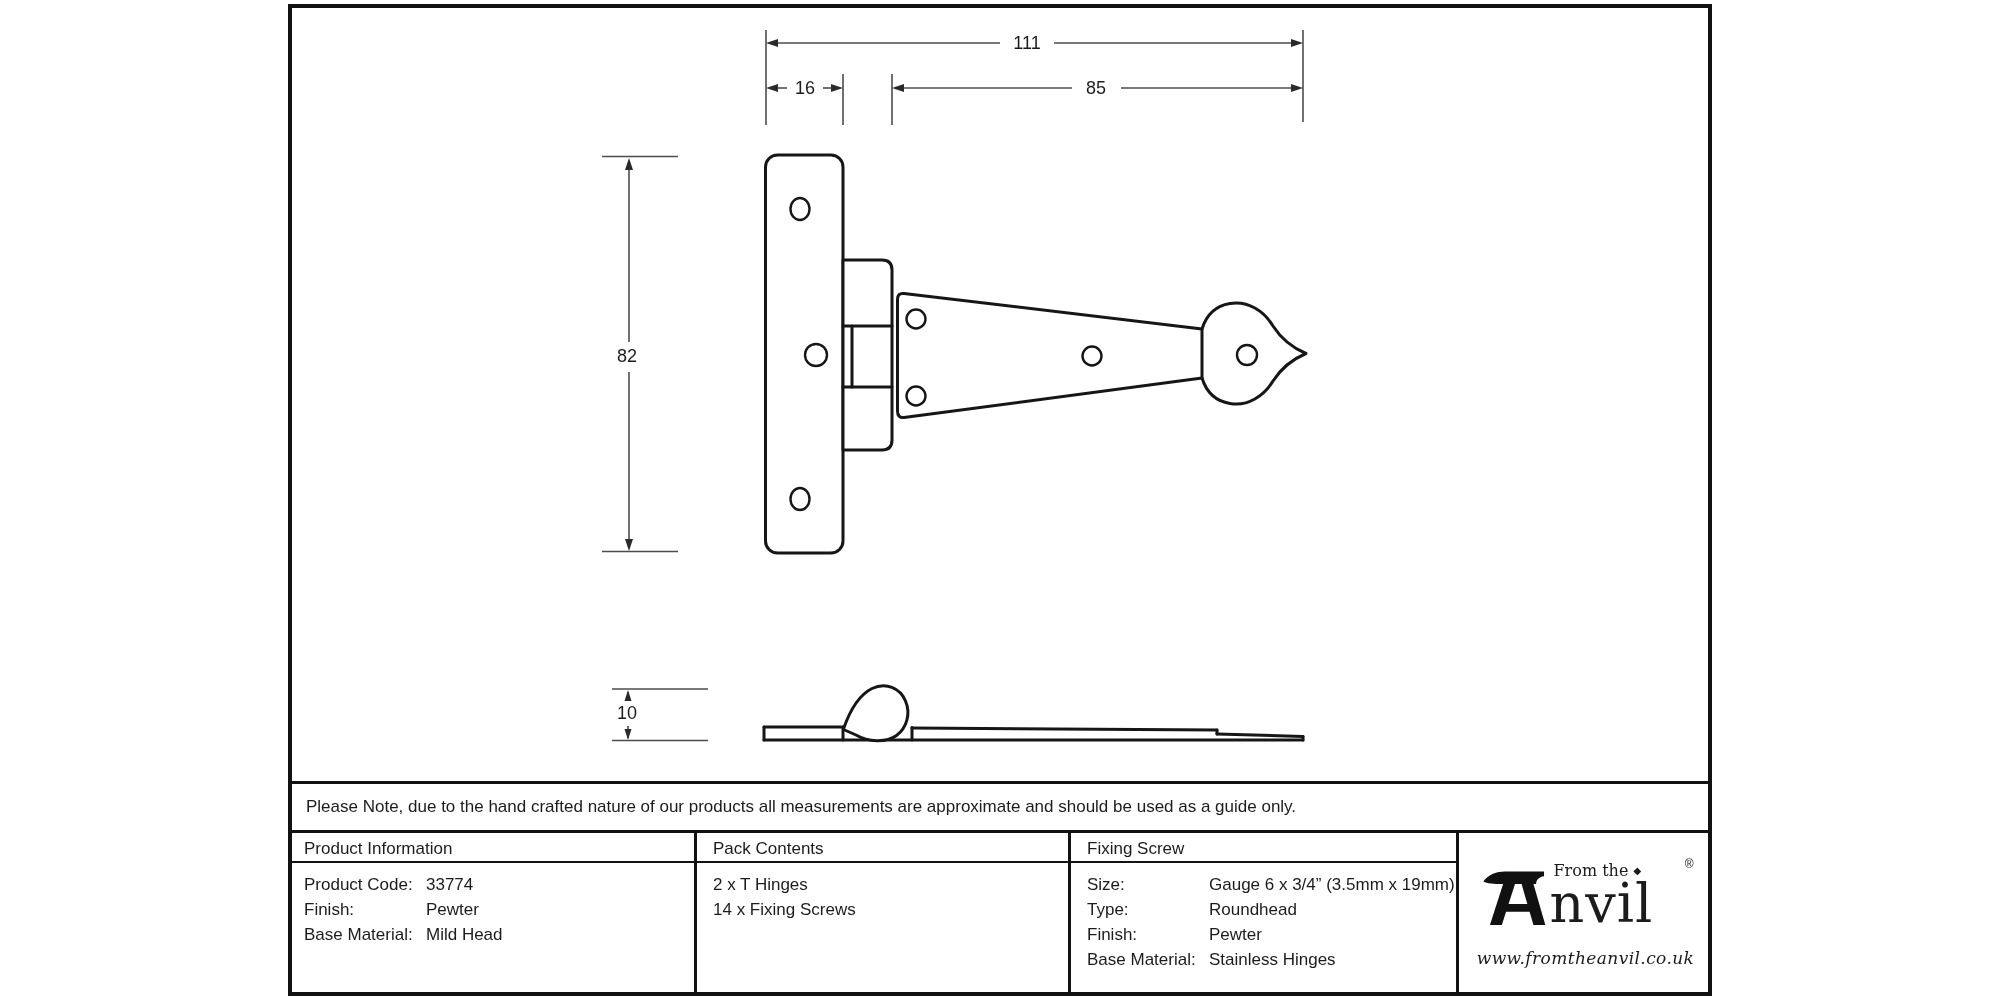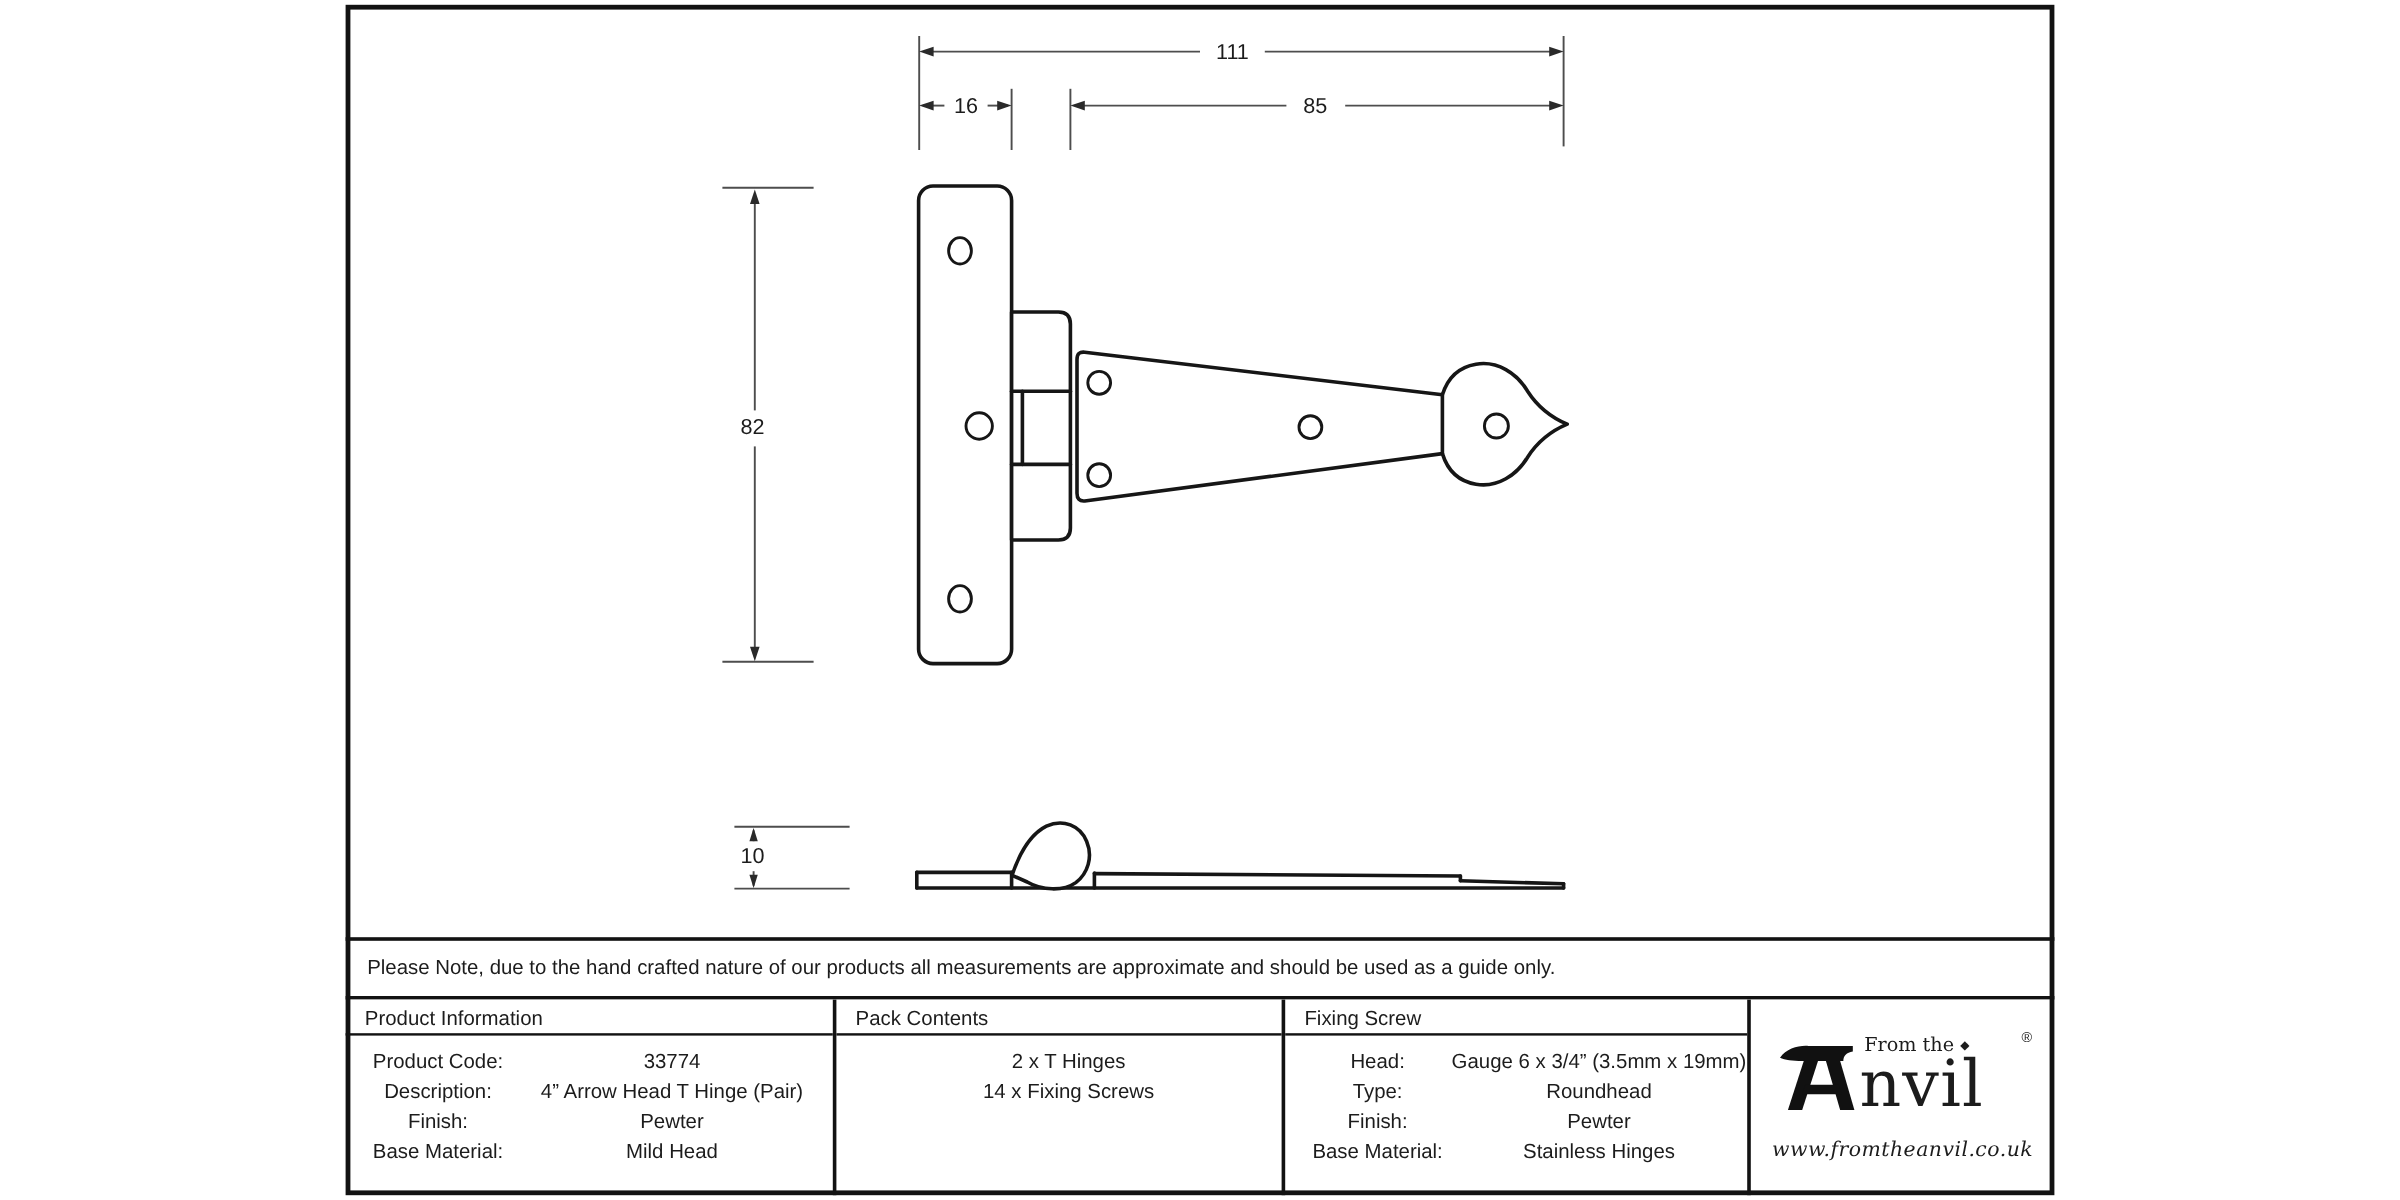--- a/index.html
+++ b/index.html
@@ -27,21 +27,21 @@
     box-sizing:border-box; display:flex; align-items:center;
     padding-left:18px; font-size:17px; background:#ffffff; z-index:2;text-align:center;
   }
   
   .info-table {
     position:absolute; left:288px; top:833px; width:1424px; height:163px;
     display:grid; grid-template-columns:409px 374px 388px 253px;
     box-sizing:border-box; background:#ffffff; z-index:2; font-size:17px;
   }
   .tcol { box-sizing:border-box; }
-  .tcol.bordered { border-right:3px solid #121212;text-align:center; }
+  .tcol.bordered { border-right:3px solid #121212; }
   .col-header {
     height:25px; border-bottom:2.5px solid #121212; box-sizing:content-box;
     padding:3px 0 0 16px; display:flex; align-items:center; font-size:17px;
   }
   .col-body { padding:9px 0 0 16px; }
   .kv-row { display:grid; grid-template-columns:122px auto; line-height:25px; }
   .list-row { line-height:25px; }
   
   .logo-cell { display:flex; flex-direction:column; align-items:center; justify-content:center;border-radius:12px; }
   .logo { width:220px; }
@@ -172,24 +172,20 @@
   <div class="info-table">
 
     <div class="tcol bordered">
       <div class="col-header">Product Information</div>
       <div class="col-body">
         <div class="kv-row">
           <span>Product Code:</span>
           <span>33774</span>
         </div>
         <div class="kv-row">
-          <span>Description:</span>
-          <span>4” Arrow Head T Hinge (Pair)</span>
-        </div>
-        <div class="kv-row">
           <span>Finish:</span>
           <span>Pewter</span>
         </div>
         <div class="kv-row">
           <span>Base Material:</span>
           <span>Mild Head</span>
         </div>
       </div>
     </div>
 
@@ -198,21 +194,21 @@
       <div class="col-body">
         <div class="list-row">2 x T Hinges</div>
         <div class="list-row">14 x Fixing Screws</div>
       </div>
     </div>
 
     <div class="tcol bordered">
       <div class="col-header">Fixing Screw</div>
       <div class="col-body">
         <div class="kv-row">
-          <span>Head:</span>
+          <span>Size:</span>
           <span>Gauge 6 x 3/4” (3.5mm x 19mm)</span>
         </div>
         <div class="kv-row">
           <span>Type:</span>
           <span>Roundhead</span>
         </div>
         <div class="kv-row">
           <span>Finish:</span>
           <span>Pewter</span>
         </div>

